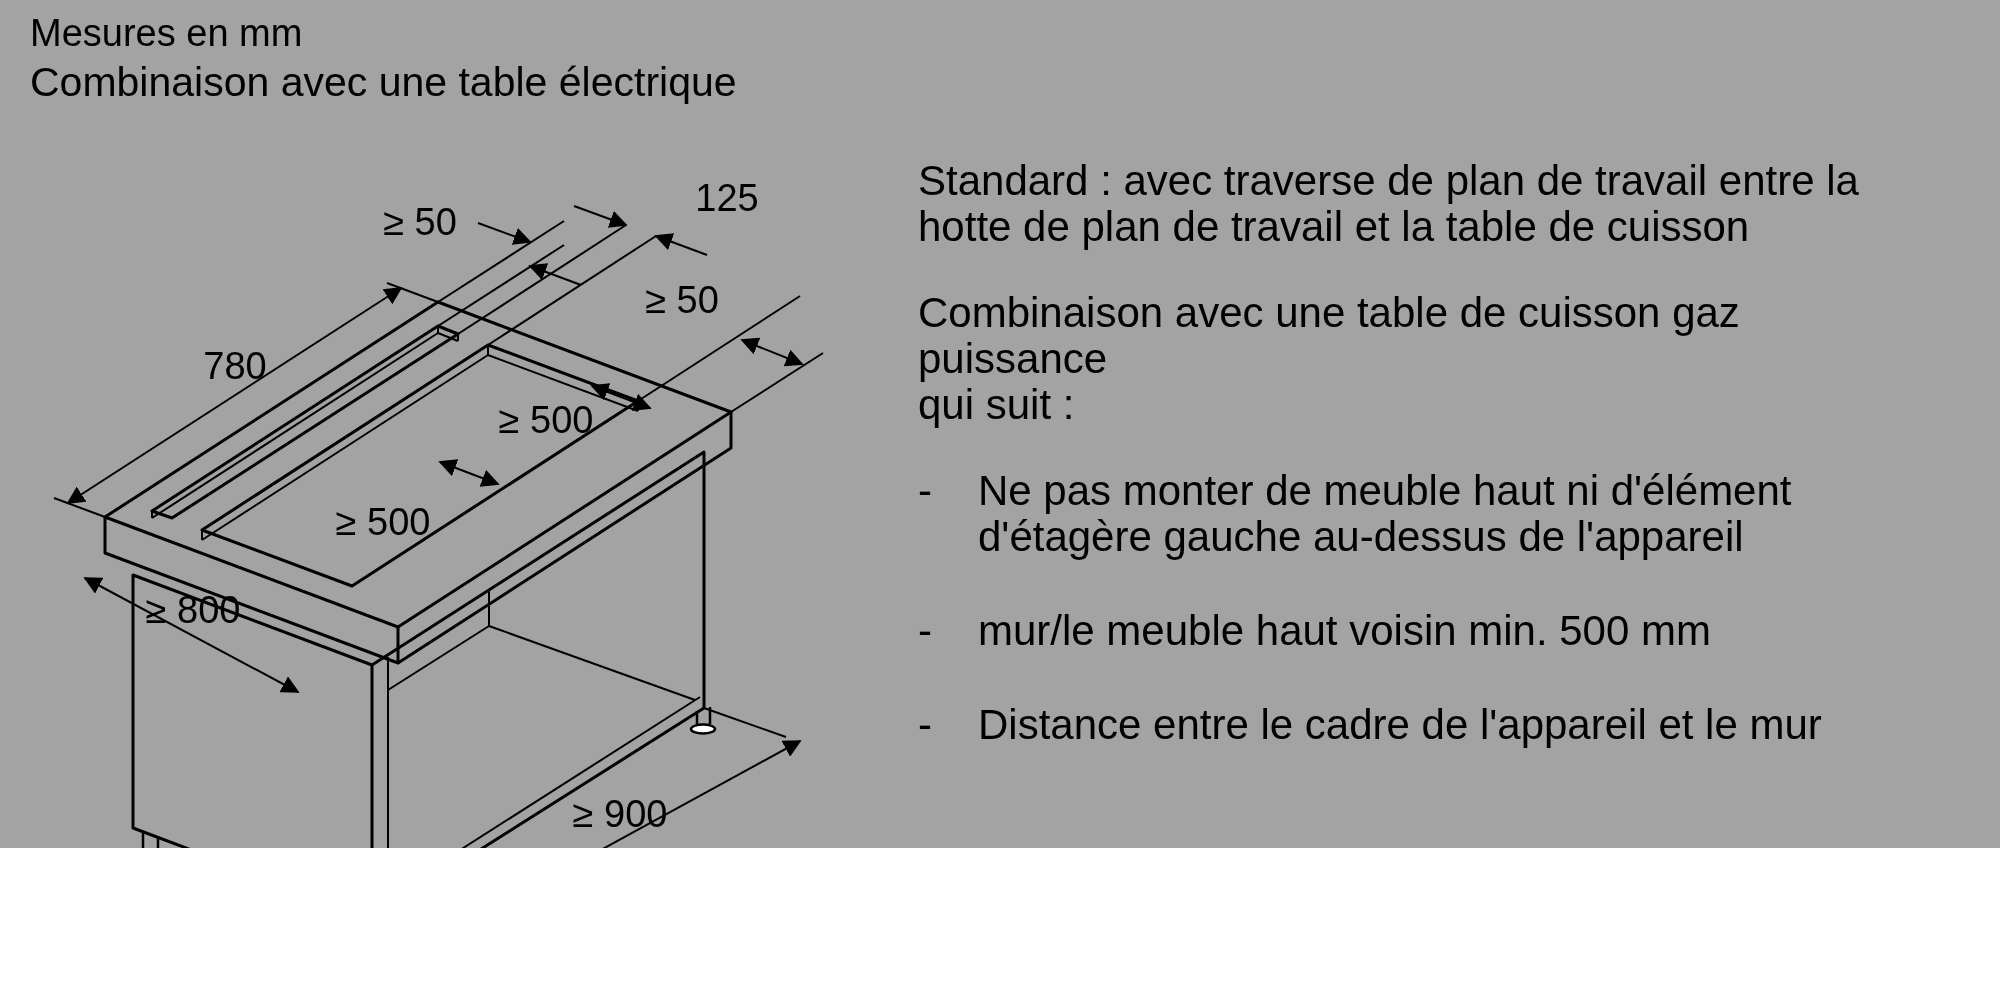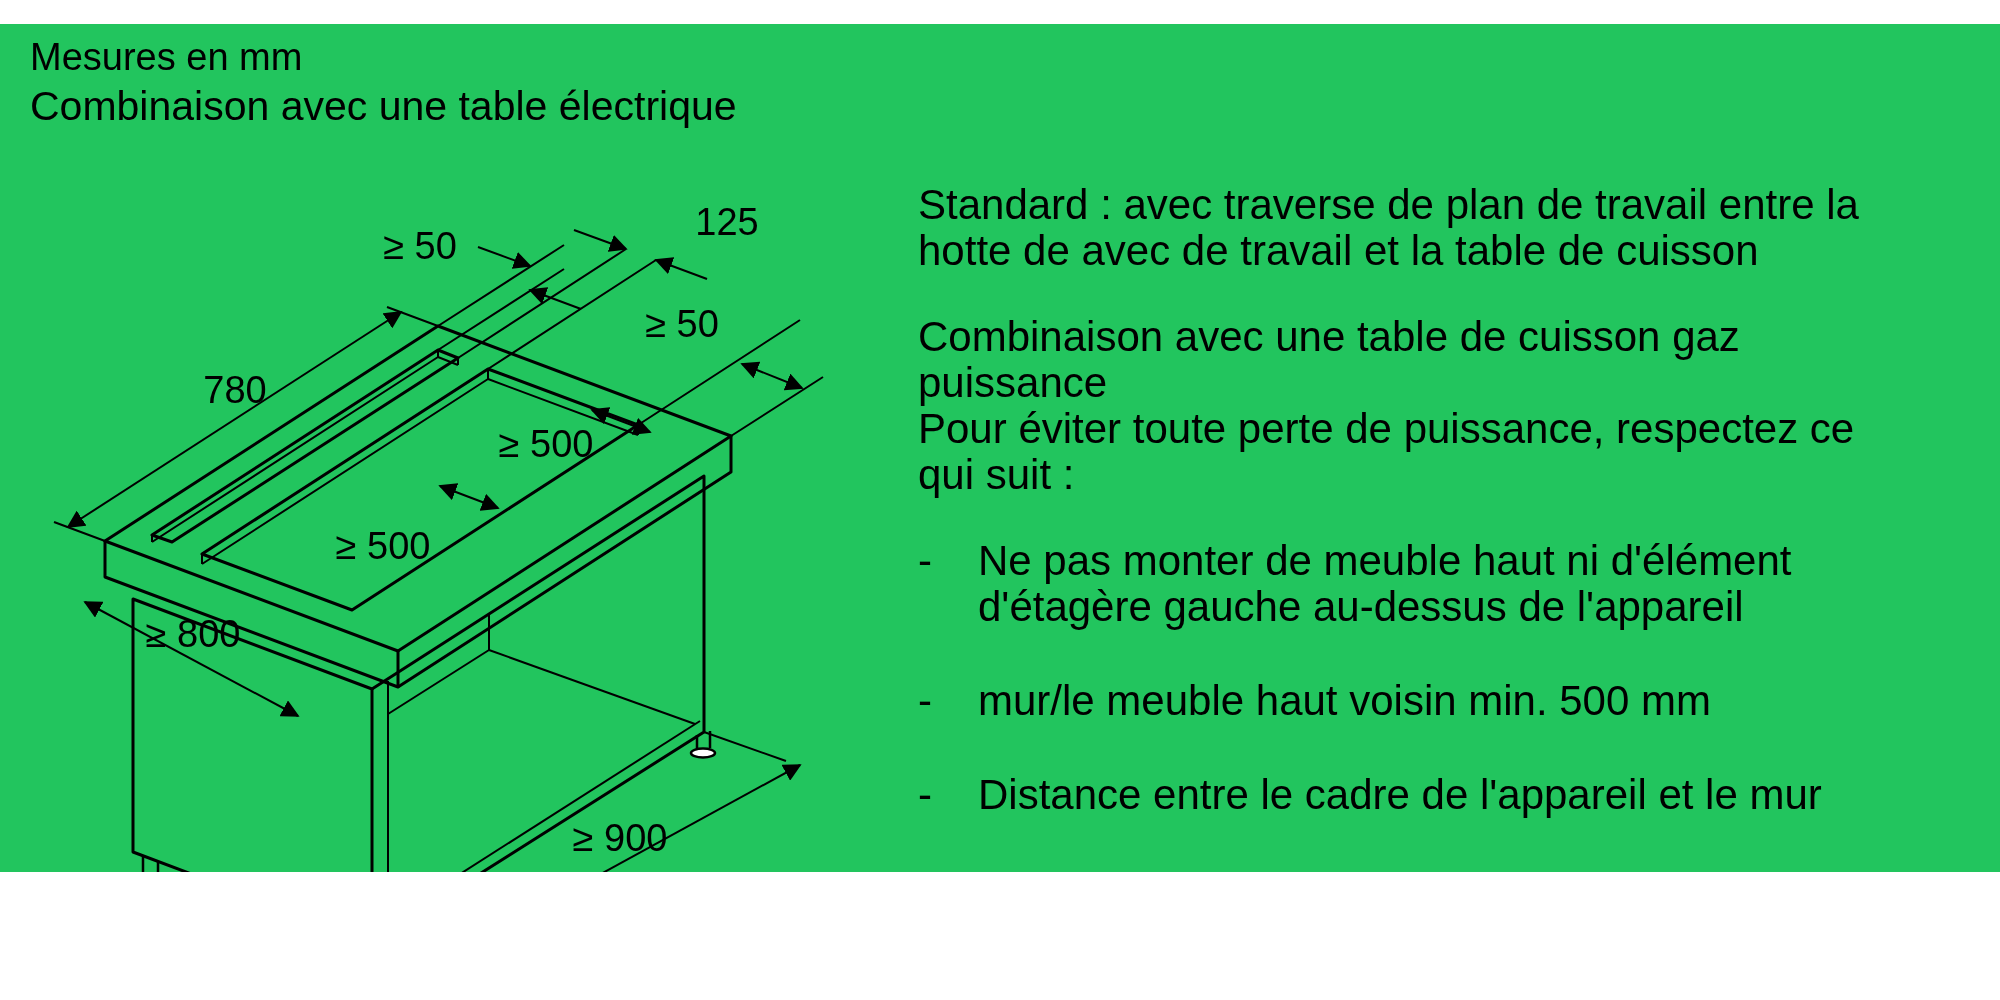--- a/index.html
+++ b/index.html
@@ -1,18 +1,18 @@
 <!DOCTYPE html>
 <html><head>
 <meta charset="utf-8">
 <style>
   html,body{margin:0;padding:0;background:#fff;}
   .page{
-    position:relative;width:2000px;height:848px;background:#22c55e;
-    font-family:"Liberation Sans",sans-serif;color:#000;overflow:hidden;margin-top:24px;
+    position:relative;width:2000px;height:848px;background:#a3a3a3;
+    font-family:"Liberation Sans",sans-serif;color:#000;overflow:hidden;
   }
   .header{position:absolute;left:30px;top:8px;}
   .header .l1{font-size:38px;line-height:50px;font-weight:400;}
   .header .l2,.header .l3{font-size:41px;line-height:48px;font-weight:400;}
   .diagram-svg{position:absolute;left:0;top:0;}
   .instructions{position:absolute;left:918px;top:158px;width:1062px;font-size:42px;line-height:46px;}
   .instructions p{margin:0 0 40px 0;}
   .ln{display:block;white-space:nowrap;}
   .bullet{display:flex;margin:0 0 48px 0;}
   .bullet .dash{width:60px;flex:0 0 60px;}
@@ -121,26 +121,25 @@
     <g>
       <path class="st2" d="M372,918 L446,945 M704,708 L786,737"></path>
       <line class="st2" x1="440" y1="938" x2="800" y2="741" marker-start="url(#ah)" marker-end="url(#ah)"></line>
       <text x="620" y="827" text-anchor="middle">≥ 900</text>
     </g>
   </svg>
 
   <div class="instructions">
     <p>
       <span class="ln">Standard : avec traverse de plan de travail entre la</span>
-      <span class="ln">hotte de avec de travail et la table de cuisson</span>
+      <span class="ln">hotte de plan de travail et la table de cuisson</span>
     </p>
     <p>
       <span class="ln">Combinaison avec une table de cuisson gaz</span>
       <span class="ln">puissance</span>
-      <span class="ln">Pour éviter toute perte de puissance, respectez ce</span>
       <span class="ln">qui suit :</span>
     </p>
 
     <div class="bullet">
       <span class="dash">-</span>
       <span class="btxt">
         <span class="ln">Ne pas monter de meuble haut ni d'élément</span>
         <span class="ln">d'étagère gauche au-dessus de l'appareil</span>
       </span>
     </div>

